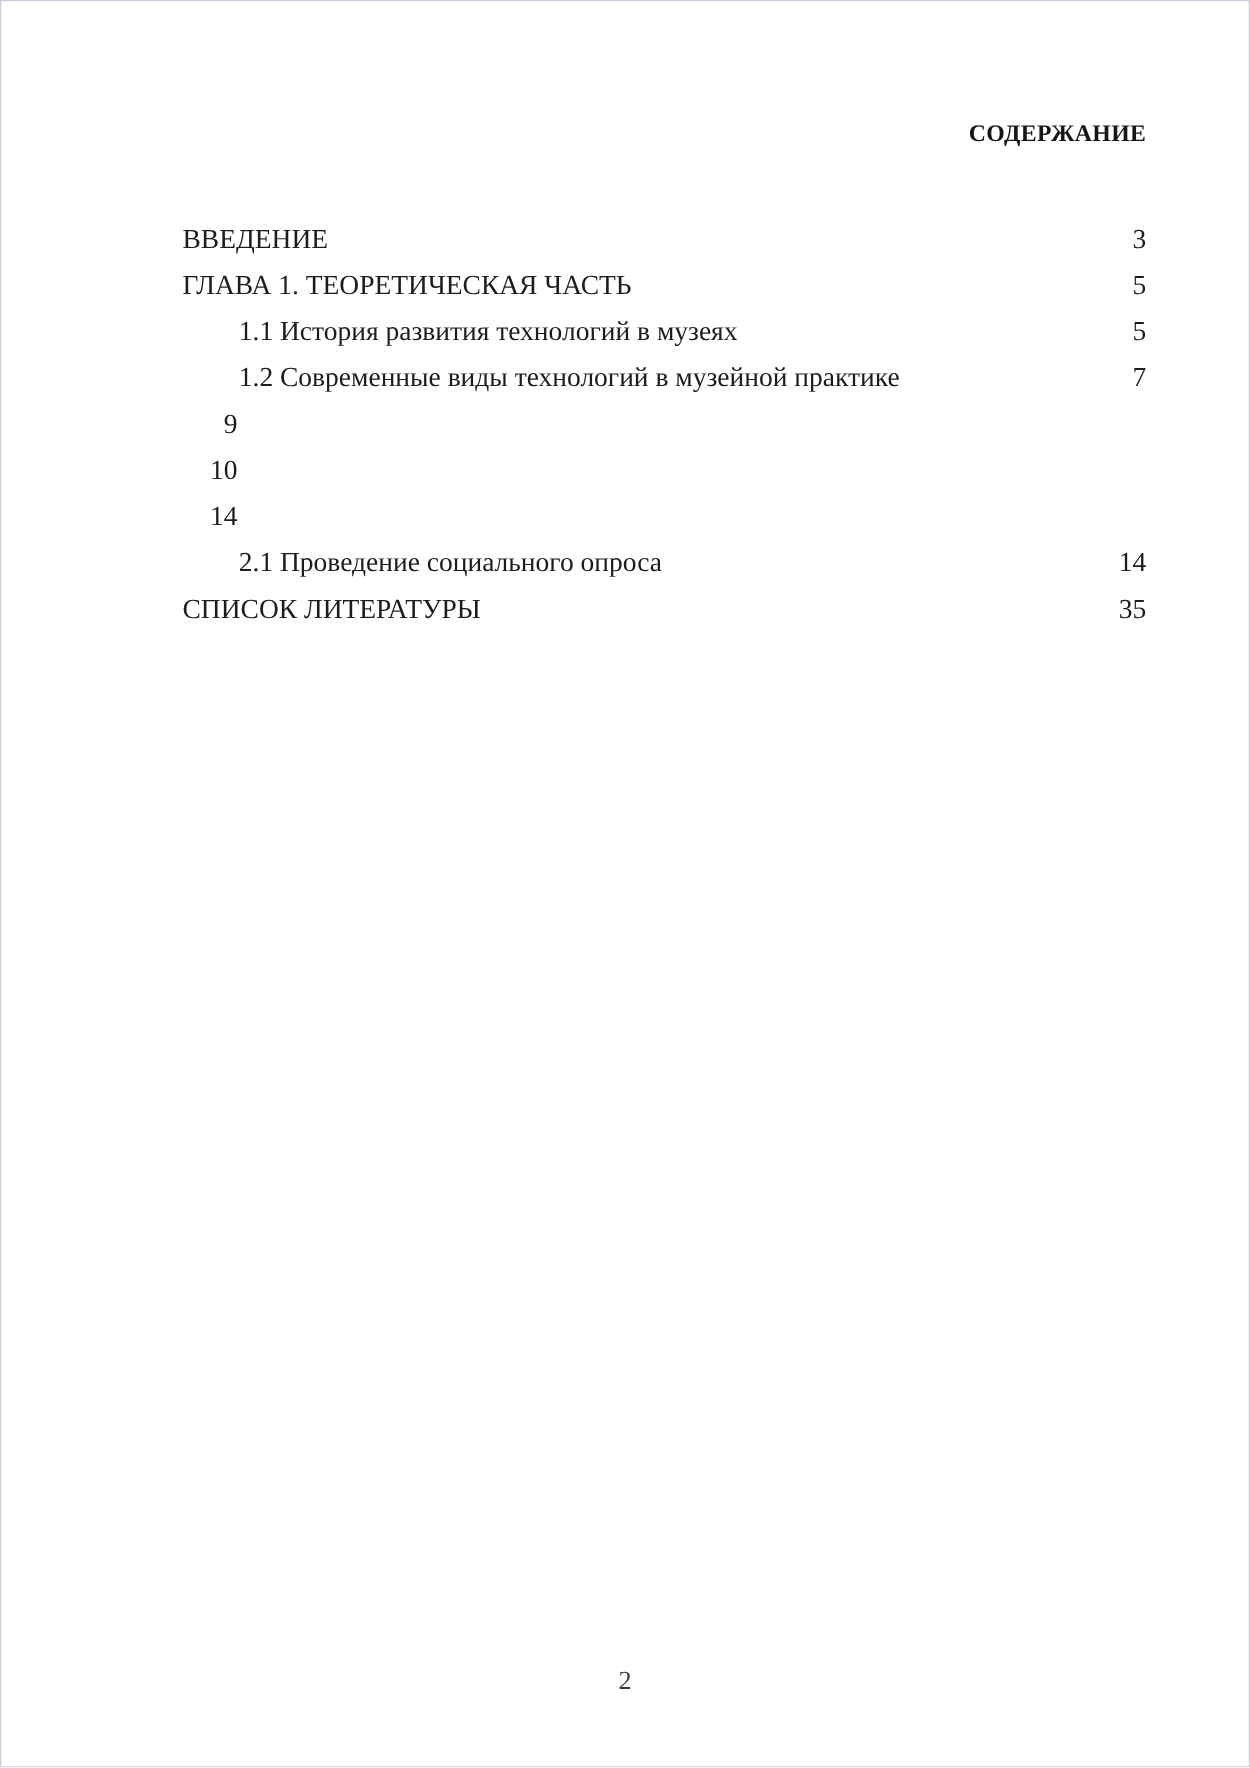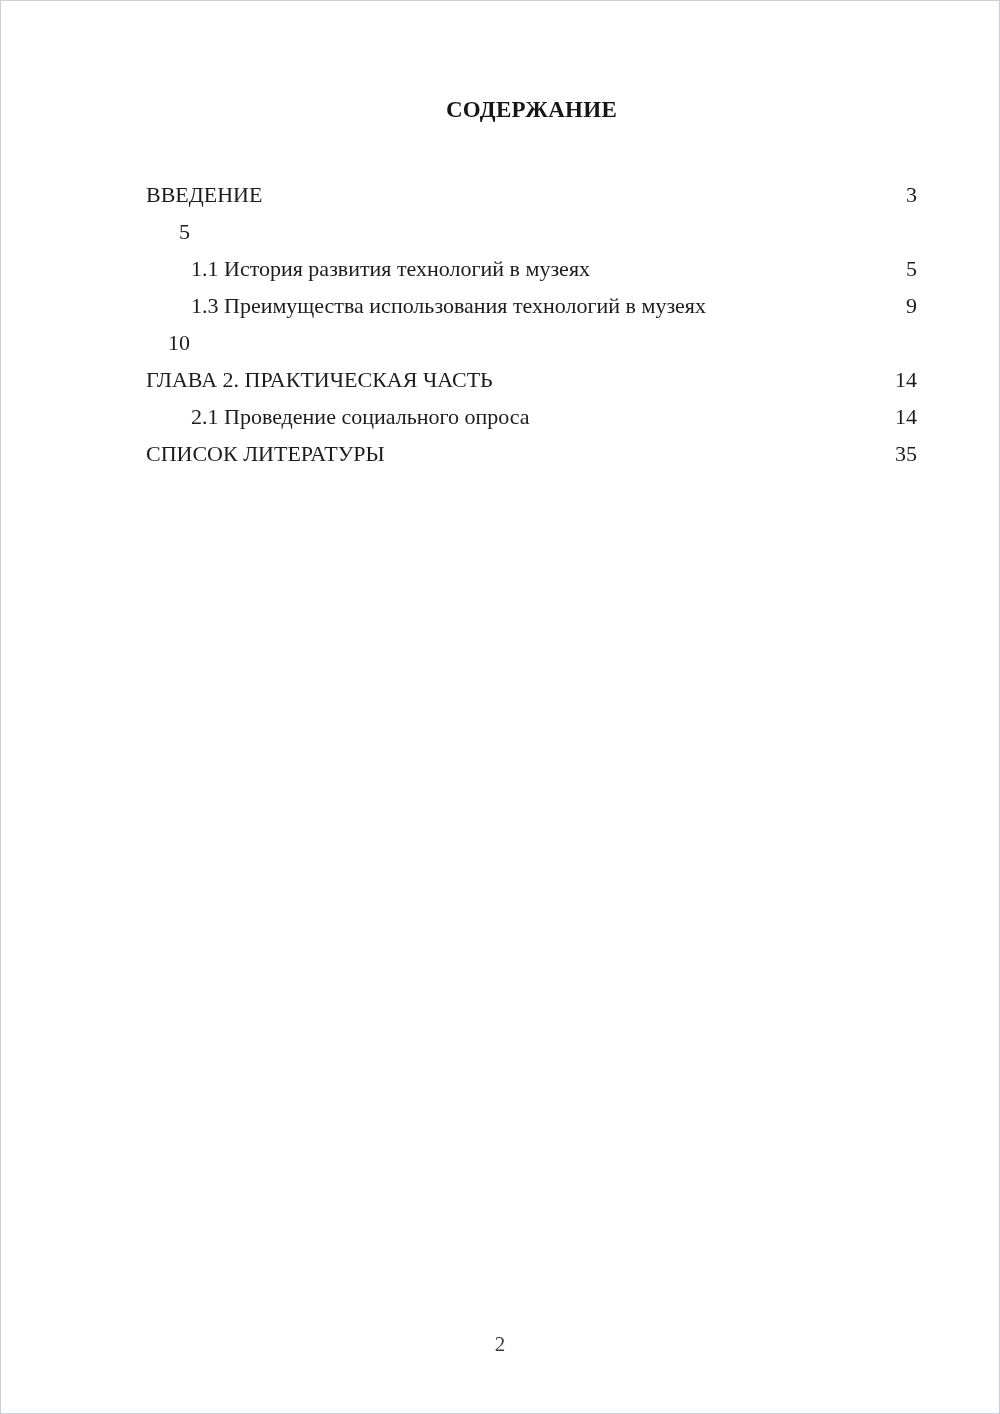--- a/index.html
+++ b/index.html
@@ -18,23 +18,23 @@
   }
   .page {
     position: absolute;
     inset: 0;
     border: 1px solid #c7d0da;
     box-sizing: border-box;
     background: #ffffff;
   }
   .doc-title {
     margin: 96px 82px 0 145px;
-    text-align: center;
+    text-align: right;
     font-weight: bold;
-    font-size: 23px;
+    font-size: 19px;
     letter-spacing: 0.3px;
     color: #161616;
   }
   .toc {
     margin: 53px 82px 0 145px;
   }
   .toc-row {
     display: flex;
     justify-content: space-between;
     align-items: center;
@@ -69,40 +69,43 @@
   <div class="doc-title">СОДЕРЖАНИЕ</div>
 
   <div class="toc">
 
     <div class="toc-row">
       <span class="label">ВВЕДЕНИЕ</span>
       <span class="pageno">3</span>
     </div>
 
     <div class="toc-row">
+      <span class="label">ГЛАВА 1. ТЕОРЕТИЧЕСКАЯ ЧАСТЬ</span>
       <span class="pageno">5</span>
     </div>
 
     <div class="toc-row indent">
       <span class="label">1.1 История развития технологий в музеях</span>
       <span class="pageno">5</span>
     </div>
 
+    <div class="toc-row indent">
+      <span class="label">1.2 Современные виды технологий в музейной практике</span>
+      <span class="pageno">7</span>
+    </div>
 
     <div class="toc-row indent">
-      <span class="label">1.3 Преимущества использования технологий в музеях</span>
       <span class="pageno">9</span>
     </div>
 
     <div class="toc-row indent">
       <span class="pageno">10</span>
     </div>
 
     <div class="toc-row">
-      <span class="label">ГЛАВА 2. ПРАКТИЧЕСКАЯ ЧАСТЬ</span>
       <span class="pageno">14</span>
     </div>
 
     <div class="toc-row indent">
       <span class="label">2.1 Проведение социального опроса</span>
       <span class="pageno">14</span>
     </div>
 
 
 

